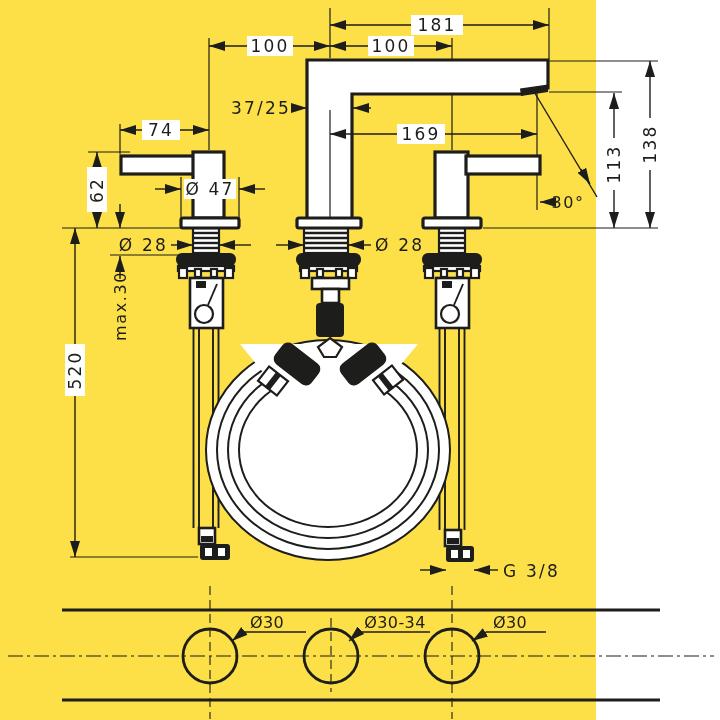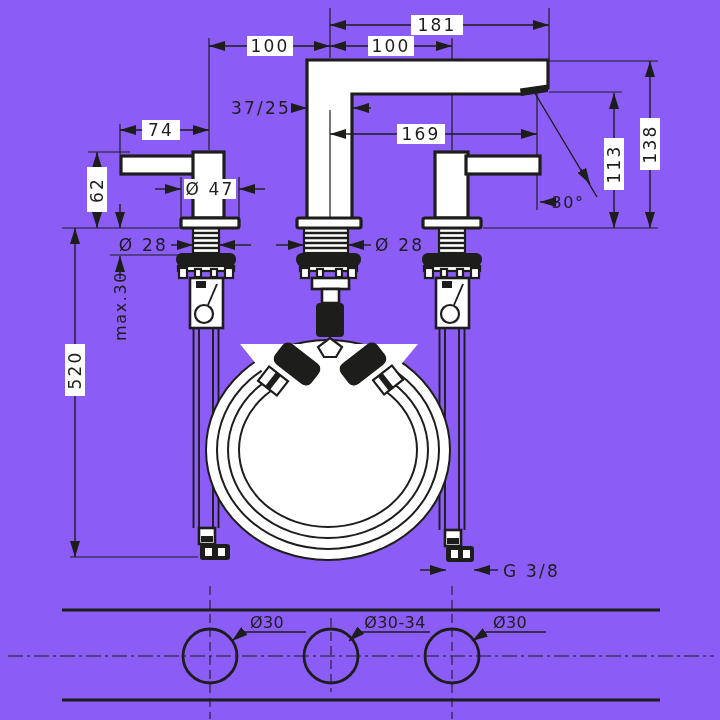--- a/index.html
+++ b/index.html
@@ -1,16 +1,16 @@
 <!DOCTYPE html>
 <html><head>
 <meta charset="utf-8">
 <style>
   html,body{margin:0;padding:0;background:#ffffff;width:720px;height:720px;overflow:hidden}
-  .stage{width:720px;height:720px;background:#8b5cf6;position:relative}
+  .stage{width:596px;height:720px;background:#fde047;position:relative}
   svg{display:block}
   
   .dim{stroke:#1d1d1b;stroke-width:1.4;fill:none}
   .ext{stroke:#1d1d1b;stroke-width:1.2;fill:none}
   .thick{stroke:#1d1d1b;stroke-width:3.2;fill:#ffffff;stroke-linejoin:miter}
   .med{stroke:#1d1d1b;stroke-width:2.2;fill:#ffffff}
   .med2{stroke:#1d1d1b;stroke-width:2.6;fill:#ffffff}
   .pipe{stroke:#1d1d1b;stroke-width:1.9;fill:none}
   .blk{fill:#1d1d1b;stroke:none}
   .panel{stroke:#1d1d1b;stroke-width:3;fill:none}

